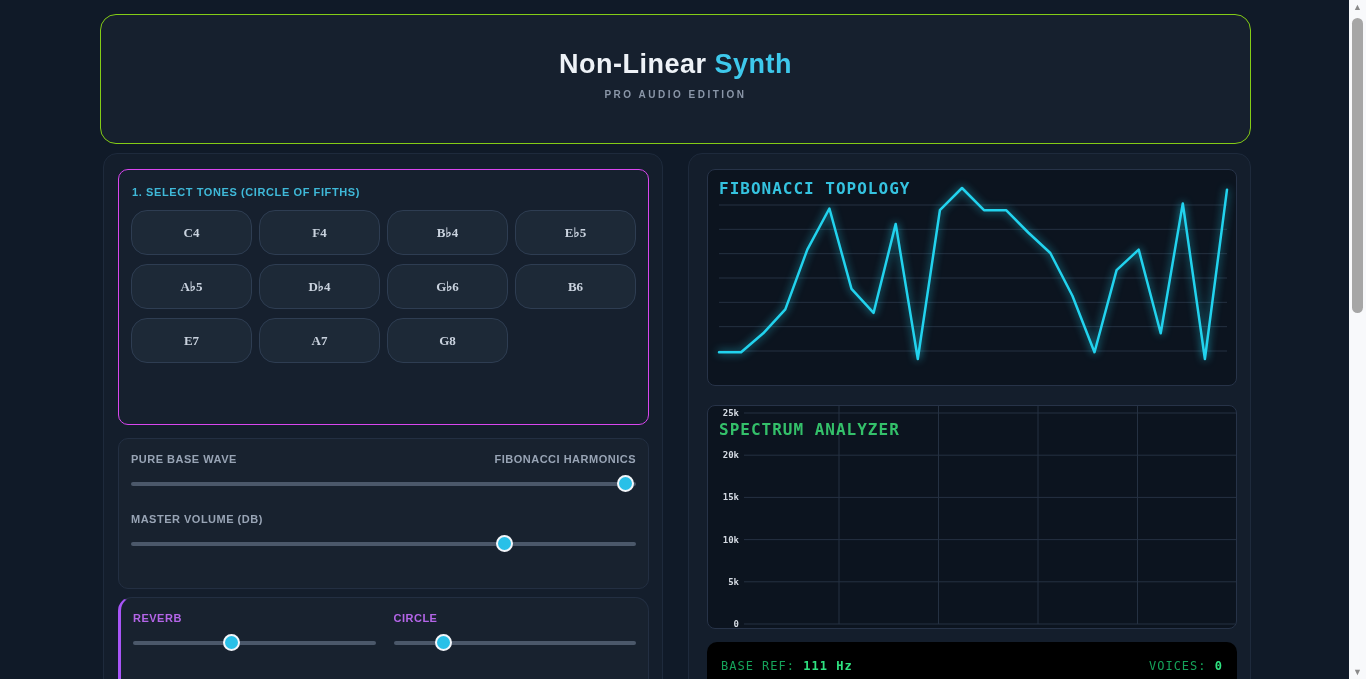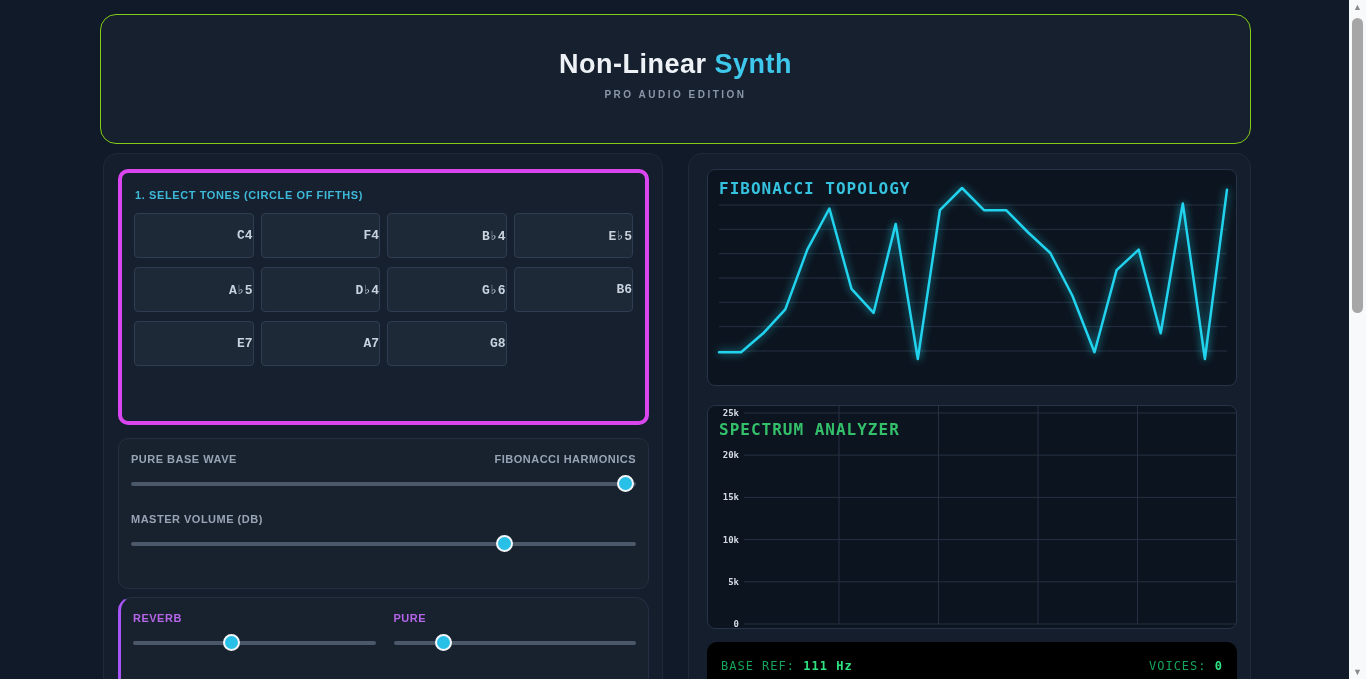--- a/index.html
+++ b/index.html
@@ -27,33 +27,32 @@
     background:#141e2c; border:1px solid #1e2a3c; border-radius:14px;
   }
   .right-col {
     position:absolute; left:688px; top:153px; width:563px; height:620px;
     background:#141e2c; border:1px solid #1e2a3c; border-radius:14px;
   }
 
   
   .tones-card {
     position:absolute; left:14px; top:15px; width:531px; height:256px;
-    border:4px solid #d946ef; border-radius:10px; background:#16202e;
+    border:1px solid #d946ef; border-radius:10px; background:#16202e;
     padding:12px;
   }
   .section-heading {
     color:#3fb9d9; font-size:11px; font-weight:bold; letter-spacing:.6px;
     margin:4px 0 12px 1px;
   }
   .tone-grid { display:grid; grid-template-columns:repeat(4,1fr); column-gap:7px; row-gap:9px; }
   .tone-btn {
-    height:45px; background:#1d2937; border:1px solid #2e3d52; border-radius:4px;
-    color:#c9d2de; font-size:13px; font-weight:bold; font-family:Liberation Mono, monospace;
+    height:45px; background:#1d2937; border:1px solid #2e3d52; border-radius:16px;
+    color:#c9d2de; font-size:13px; font-weight:bold; font-family:Liberation Serif, serif;
     cursor:pointer;
-    text-align:right;
   }
 
   
   .sliders-card {
     position:absolute; left:14px; top:284px; width:531px; height:151px;
     border:1px solid #232f42; border-radius:10px; background:#18222f;
     padding:14px 12px;
   }
   .slider-label-row { display:flex; justify-content:space-between; align-items:center; }
   .slider-label { color:#98a4b5; font-size:11px; font-weight:bold; letter-spacing:.5px; }
@@ -166,21 +165,21 @@
 
   <div class="effects-card">
     <div class="effect-half">
       <div class="effect-label">REVERB</div>
       <div class="slider">
         <div class="track"></div>
         <div class="thumb" style="left: 41%;"></div>
       </div>
     </div>
     <div class="effect-half">
-      <div class="effect-label">PURE</div>
+      <div class="effect-label">CIRCLE</div>
       <div class="slider">
         <div class="track"></div>
         <div class="thumb" style="left: 21%;"></div>
       </div>
     </div>
   </div>
 
 </div>
 
 <div class="right-col">

